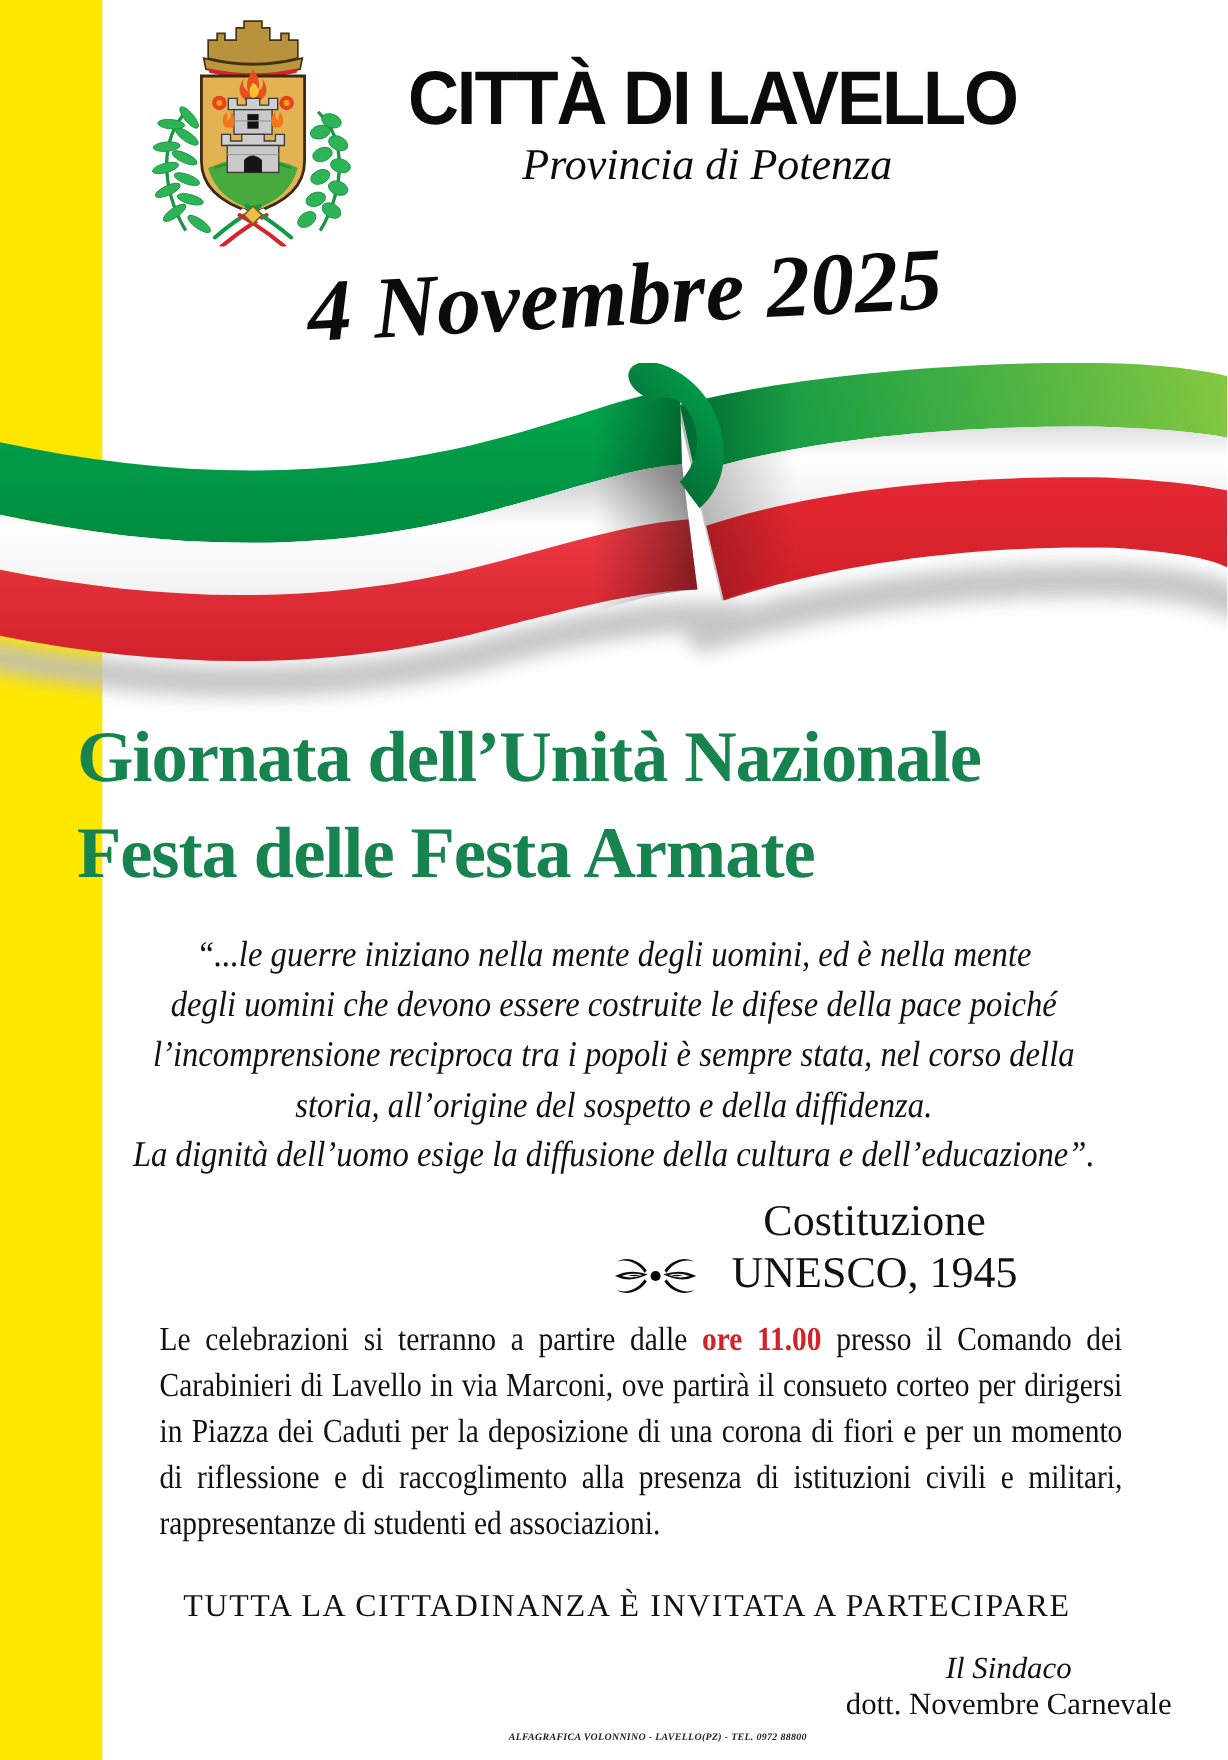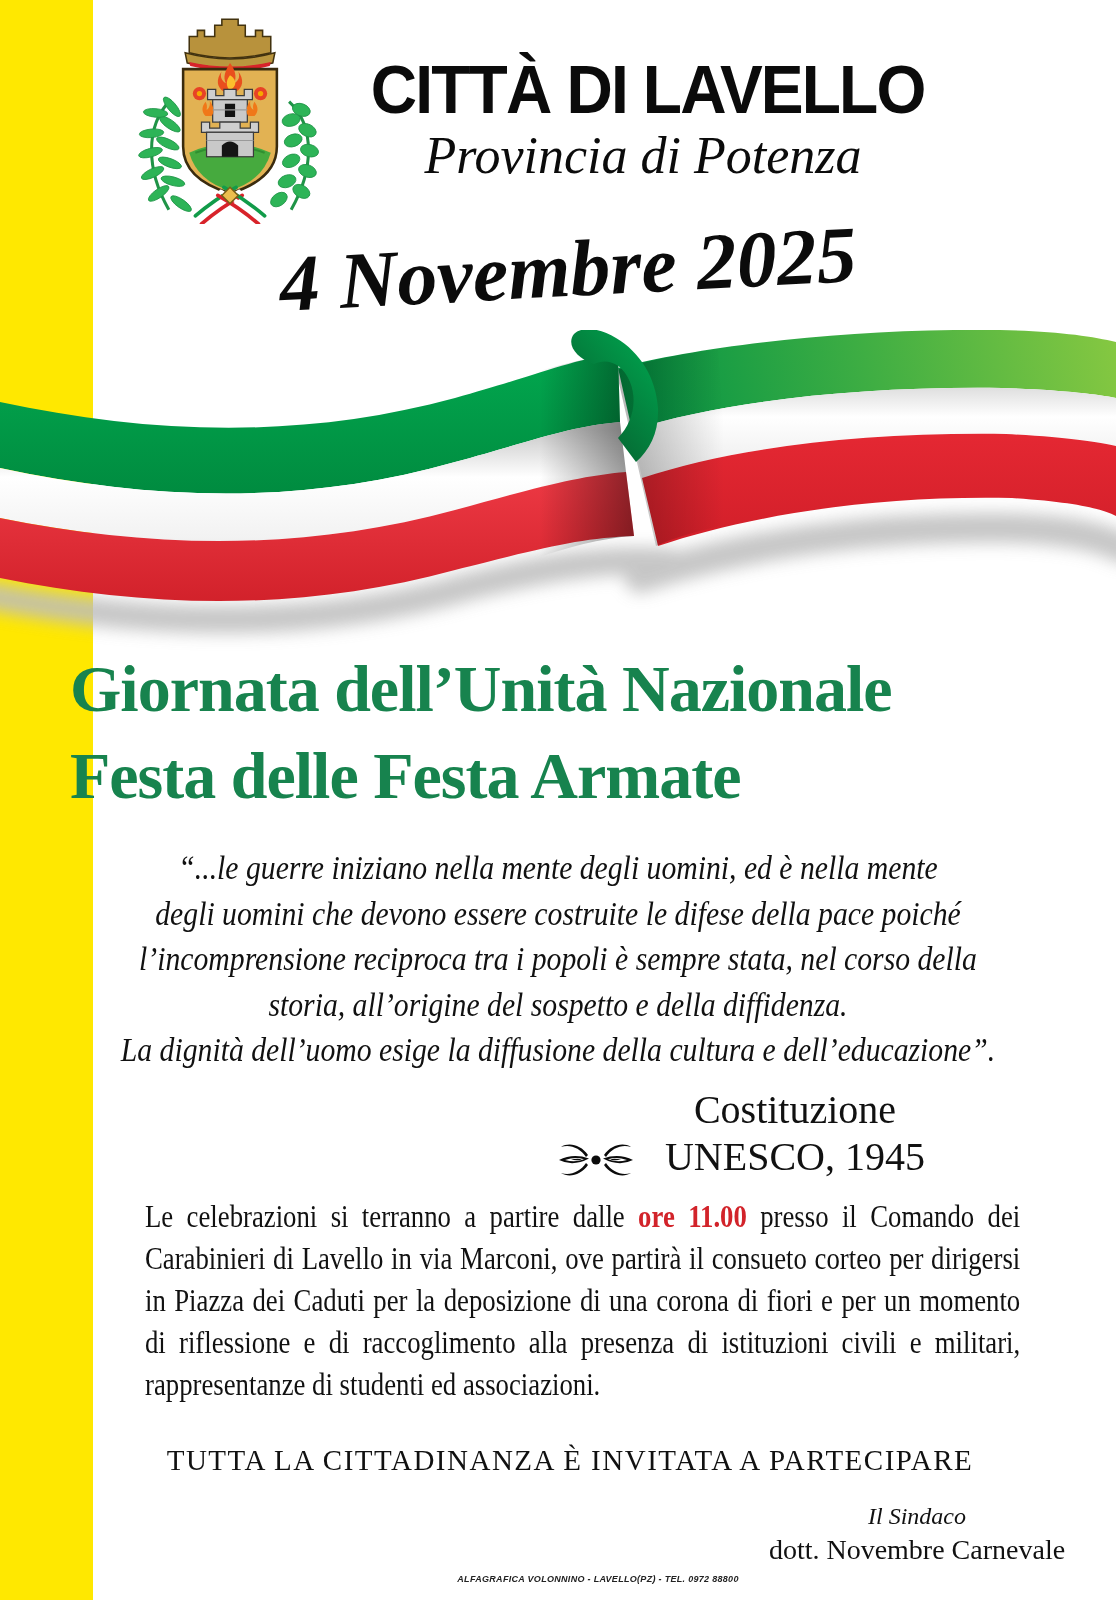--- a/index.html
+++ b/index.html
@@ -8,21 +8,21 @@
     background:#ffffff;overflow:hidden;
     font-family:"Liberation Serif", serif;color:#111;
   }
   .ystripe{position:absolute;left:0;top:0;width:93px;height:1600px;background:#FFE800;}
   .crest{position:absolute;left:138px;top:10px;width:184px;height:214px;}
   .city-title{position:absolute;top:50px;left:180px;right:0;text-align:center;
     font-family:"Liberation Sans", sans-serif;font-weight:700;font-size:69px;
     letter-spacing:-2px;color:#0b0b0b;white-space:nowrap;}
   .city-title .squeeze{display:inline-block;transform:scaleX(0.93);transform-origin:center;}
   .province{position:absolute;top:126px;left:170px;right:0;text-align:center;
-    font-style:italic;font-size:52px;color:#0b0b0b;white-space:nowrap;}
+    font-style:italic;font-size:40px;color:#0b0b0b;white-space:nowrap;}
   .date-title{position:absolute;top:224px;left:20px;right:0;text-align:center;
     font-style:italic;font-weight:700;font-size:80px;color:#0b0b0b;
     transform:rotate(-3deg);white-space:nowrap;}
   .ribbon{position:absolute;left:0;top:330px;width:1116px;height:340px;}
   .event-title{position:absolute;top:645px;left:70px;right:0;
     color:#17834E;font-weight:700;font-size:66px;line-height:87px;
     letter-spacing:-1px;white-space:nowrap;}
   .quote{position:absolute;top:846px;left:58px;width:1000px;text-align:center;
     font-style:italic;font-size:33px;line-height:45.5px;
     transform:scaleX(0.9);transform-origin:center top;}
@@ -30,24 +30,24 @@
   .attribution{position:absolute;top:1086px;left:645px;width:300px;text-align:center;
     font-size:40px;}
   .ornament{position:absolute;left:551px;top:1142px;width:90px;height:36px;}
   .bodytext{position:absolute;top:1196px;left:145px;width:998px;margin:0;
     font-size:30.5px;line-height:42px;text-align:justify;
     transform:scaleX(0.877);transform-origin:left top;}
   .bodytext .red{color:#D2232A;font-weight:700;}
   .invitation{position:absolute;top:1444px;left:24px;right:0;text-align:center;
     font-size:29px;letter-spacing:1.5px;white-space:nowrap;}
   .signature{position:absolute;top:1500px;left:767px;width:300px;text-align:center;}
-  .sig-role{font-style:italic;font-size:24px;line-height:33px;}
+  .sig-role{font-style:italic;font-size:28px;line-height:33px;}
   .sig-name{font-size:28px;line-height:33px;}
   .printline{position:absolute;top:1574px;left:80px;right:0;text-align:center;
-    font-family:Liberation Sans, sans-serif;font-style:italic;font-weight:700;
+    font-family:Liberation Serif, serif;font-style:italic;font-weight:700;
     font-size:9px;letter-spacing:0.3px;color:#222;}
 </style>
 </head>
 <body>
 
 <div class="page">
 
   <div class="ystripe"></div>
 
   <svg class="crest" viewBox="0 0 180 210" aria-hidden="true">

